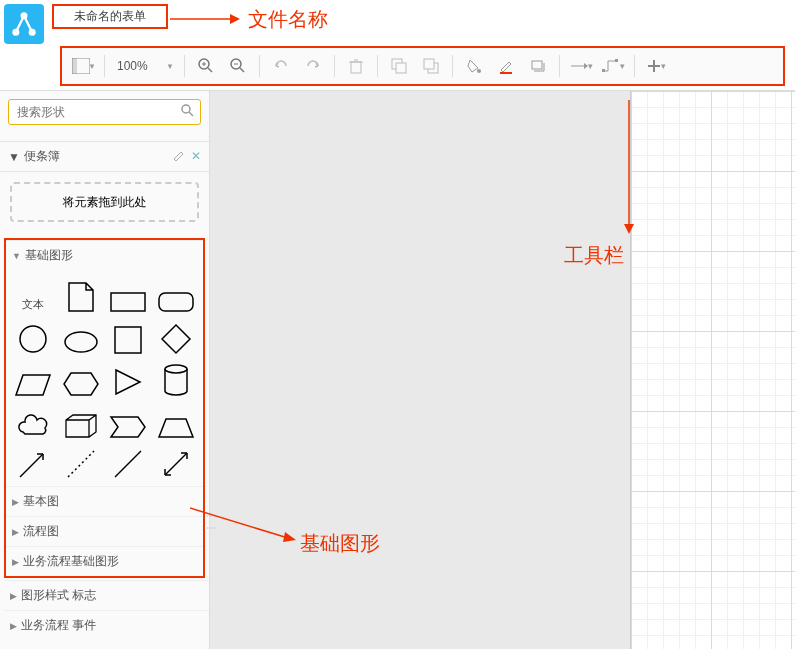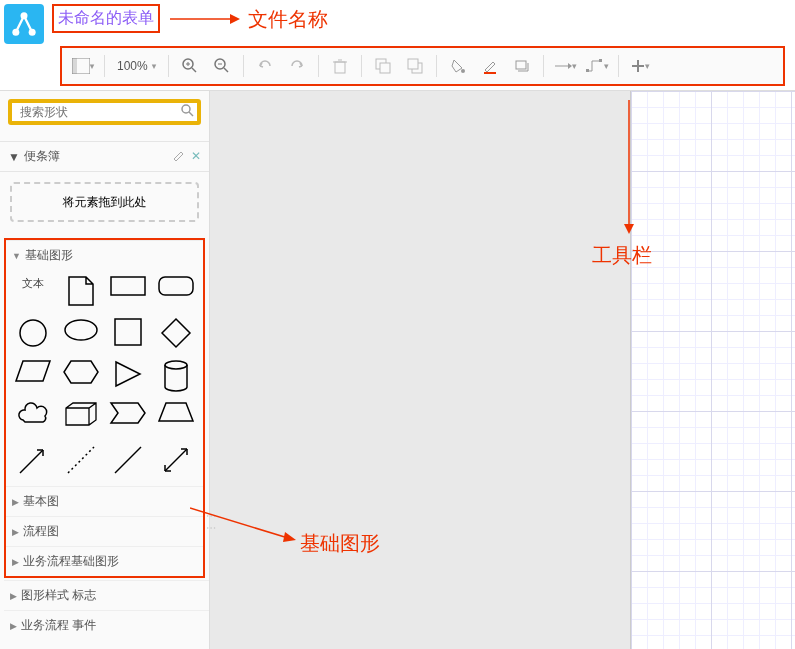--- a/index.html
+++ b/index.html
@@ -3,51 +3,51 @@
 <meta charset="utf-8">
 <style>
 * { box-sizing: border-box; margin: 0; padding: 0; }
 body { font-family: "Microsoft YaHei", Arial, sans-serif; font-size: 12px; color: #333; background: #fff; width: 795px; height: 649px; overflow: hidden; position: relative; }
 
 
 .header { display: flex; align-items: flex-start; padding: 4px 4px 0 4px; }
 .logo { width: 40px; height: 40px; background: #2ab6f2; border-radius: 4px; display: flex; align-items: center; justify-content: center; margin-right: 8px; }
 .logo svg { width: 28px; height: 28px; }
 .header-text { display: flex; flex-direction: column; }
-.doc-title { font-size: 16px; color: #8b5cf6; padding: 2px 4px; }
+.doc-title { font-size: 12px; color: #404040; padding: 2px 20px; }
 .doc-title.boxed { border: 2px solid #e30; display: inline-block; }
 .menu-bar { display: flex; gap: 14px; padding: 4px 2px; font-size: 13px; }
 .menu-bar span { cursor: pointer; text-decoration: underline; text-decoration-color: #888; }
 
 
 .toolbar-wrap { border: 2px solid #e30; margin: 2px 10px 0 60px; padding: 4px 6px; display: flex; align-items: center; gap: 2px; height: 40px; background: #fafafa; }
 .tb-btn { width: 30px; height: 28px; display: flex; align-items: center; justify-content: center; color: #777; cursor: pointer; border-radius: 2px; }
 .tb-sep { width: 1px; height: 22px; background: #ddd; margin: 0 4px; }
-.zoom { font-size: 12px; color: #555; padding: 0 6px; display: flex; align-items: center; gap: 4px; }
+.zoom { font-size: 12px; color: #555; padding: 0 6px; display: flex; align-items: center; gap: 20px; }
 .chev-down { font-size: 9px; color: #999; }
 
 
 .main { display: flex; height: calc(649px - 90px); border-top: 1px solid #ddd; margin-top: 4px; }
 
 
 .sidebar { width: 210px; border-right: 1px solid #ddd; background: #fafafa; display: flex; flex-direction: column; overflow: hidden; }
 .search-box { margin: 8px 8px 6px 8px; position: relative; }
-.search-box input { width: 100%; height: 26px; border: 4px solid #eab308; border-radius: 3px; padding: 0 26px 0 8px; font-size: 12px; background: #fff; }
+.search-box input { width: 100%; height: 26px; border: 1px solid #eab308; border-radius: 3px; padding: 0 26px 0 8px; font-size: 12px; background: #fff; }
 .search-box .icon { position: absolute; right: 6px; top: 5px; color: #999; }
 .scratch-header { display: flex; align-items: center; justify-content: space-between; padding: 6px 8px; border-top: 1px solid #e5e5e5; border-bottom: 1px solid #e5e5e5; font-size: 12px; color: #555; margin-top: 10px; }
 .scratch-header .left { display: flex; align-items: center; gap: 4px; }
 .scratch-header .ctrls { display: flex; gap: 6px; color: #aaa; }
 .scratch-drop { margin: 10px; border: 2px dashed #ccc; border-radius: 4px; height: 40px; display: flex; align-items: center; justify-content: center; color: #000000; font-size: 12px; }
 
 
 .shape-group-box { border: 2px solid #e30; margin: 6px 4px 2px 4px; }
 .shape-group-header { display: flex; align-items: center; gap: 4px; padding: 6px 6px; font-size: 12px; color: #555; border-top: 1px solid #eee; cursor: pointer; }
 .shape-group-header .tri { font-size: 9px; color: #888; }
 .shape-grid { display: grid; grid-template-columns: repeat(4, 1fr); gap: 6px; padding: 6px; }
-.shape-cell { height: 36px; display: flex; align-items: flex-start; justify-content: center; cursor: pointer; }
+.shape-cell { height: 36px; display: flex; align-items: flex-end; justify-content: center; cursor: pointer; }
 .shape-cell svg { overflow: visible; }
 .text-label { font-size: 11px; color: #444; }
 
 
 .canvas-area { flex: 1; display: flex; position: relative; background: #e9e9e9; }
 .gray-zone { flex: 1; }
 .grid-zone { width: 165px; background: #fff; background-image: linear-gradient(#d8d8ec 1px, transparent 1px), linear-gradient(90deg, #d8d8ec 1px, transparent 1px), linear-gradient(#eef 1px, transparent 1px), linear-gradient(90deg, #eef 1px, transparent 1px); background-size: 80px 80px, 80px 80px, 16px 16px, 16px 16px; border-left: 1px solid #ccc; }
 .handle-dots { position: absolute; left: -4px; top: 420px; color: #bbb; font-size: 10px; writing-mode: vertical-rl; letter-spacing: 2px; }
 
 
@@ -344,21 +344,21 @@
     <div class="grid-zone"></div>
   </div>
 </div>
 
 <div class="anno" style="left:248px; top:6px;text-align:center;">文件名称</div>
 <svg class="anno-svg" style="left:170px; top:12px;" width="72" height="14">
     <line class="arrow-line" x1="0" y1="7" x2="60" y2="7"></line>
     <path class="arrow-head" d="M60 2 L70 7 L60 12 Z"></path>
   </svg>
 
-<div class="anno" style="left:592px; top:242px;">工具栏</div>
+<div class="anno" style="left:564px; top:242px;">工具栏</div>
 <svg class="anno-svg" style="left:622px; top:100px;" width="14" height="136">
     <line class="arrow-line" x1="7" y1="0" x2="7" y2="124"></line>
     <path class="arrow-head" d="M2 124 L7 134 L12 124 Z"></path>
   </svg>
 
 <div class="anno" style="left:300px; top:530px;">基础图形</div>
 <svg class="anno-svg" style="left:190px; top:506px;" width="110" height="38">
     <line class="arrow-line" x1="0" y1="2" x2="98" y2="32"></line>
     <path class="arrow-head" d="M95 26 L106 34 L93 36 Z"></path>
   </svg>

